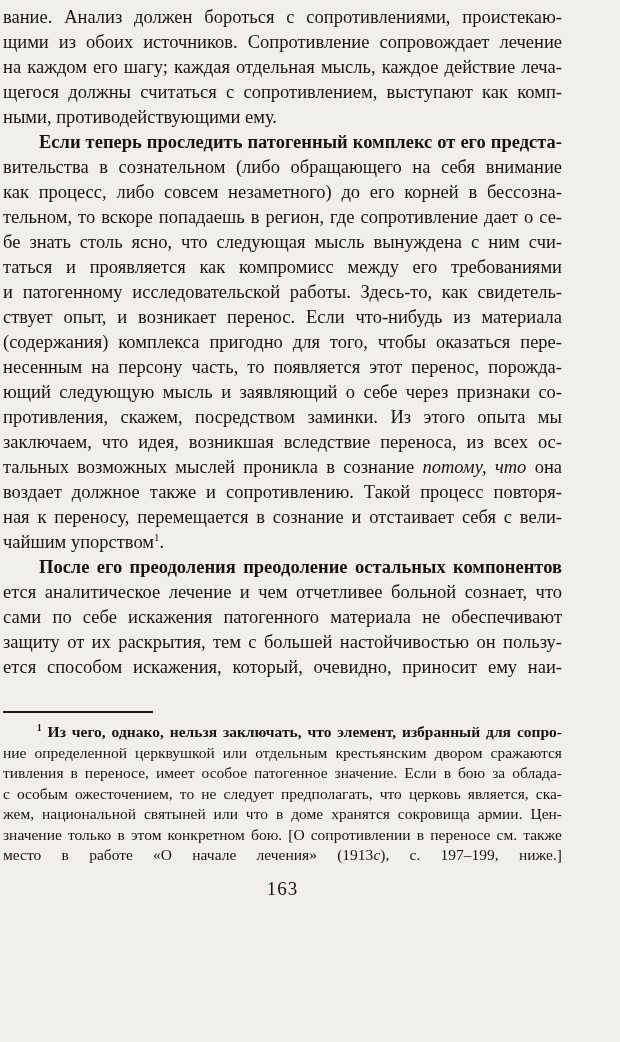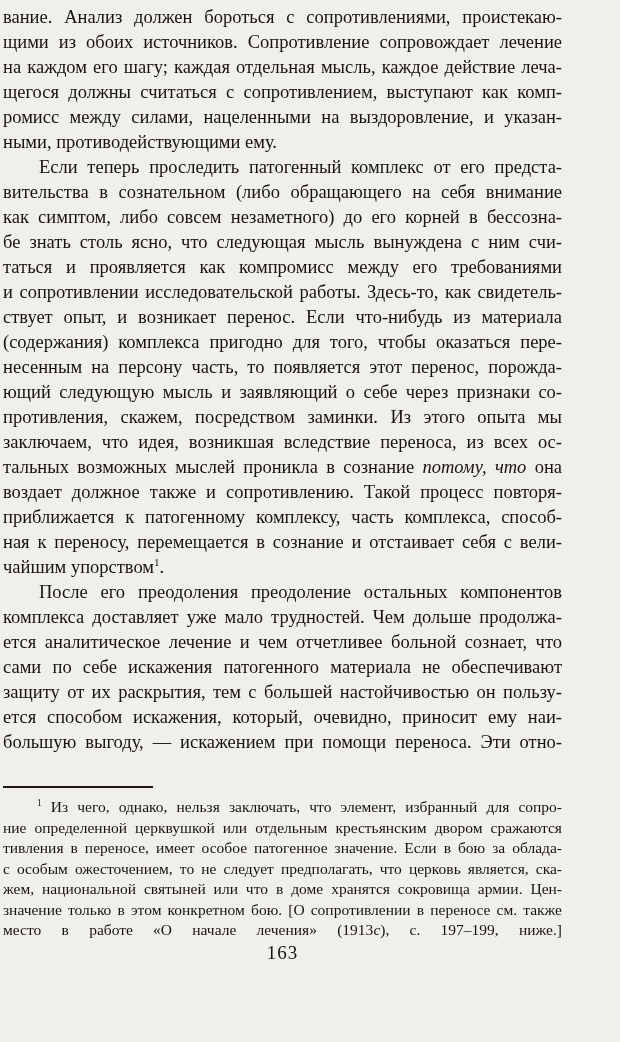--- a/index.html
+++ b/index.html
@@ -18,79 +18,76 @@
   }
   .body-text { font-size: 18.5px; }
   .body-text .line {
     height: 25px; line-height: 25px;
     text-align: justify;
     text-align-last: justify;
     white-space: nowrap;
     overflow: hidden;
   }
   .line.noj { text-align-last: left; }
-  .line.indent { text-indent: 36px; }
+  .line.indent { text-indent: 36px; font-weight: bold; }
   .footnote-rule {
     width: 150px; height: 2px;
     background: #1c1914;
     margin: 31px 0 9px 0;
   }
   .footnote { font-size: 15.5px; }
   .footnote .line {
     height: 20.5px; line-height: 20.5px;
     text-align: justify;
     text-align-last: justify;
     white-space: nowrap;
     overflow: hidden;
   }
   .footnote .line.indent { text-indent: 34px; }
   sup { font-size: 0.6em; line-height: 0; vertical-align: super; }
   i { font-style: italic; }
   .page-number {
-    margin-top: 1px;
+    margin-top: 12px;
     text-align: center;
     font-size: 19px;
     letter-spacing: 1px;
   }
 </style>
 </head>
 <body>
 
 <div class="page">
   <div class="body-text" id="body-text">
       <div class="line">вание. Анализ должен бороться с сопротивлениями, проистекаю-</div>
       <div class="line">щими из обоих источников. Сопротивление сопровождает лечение</div>
       <div class="line">на каждом его шагу; каждая отдельная мысль, каждое действие леча-</div>
       <div class="line">щегося должны считаться с сопротивлением, выступают как комп-</div>
-      <div class="line">ромисс между силами, нацеленными на выздоровление, и указан-</div>
       <div class="line noj">ными, противодействующими ему.</div>
       <div class="line indent">Если теперь проследить патогенный комплекс от его предста-</div>
       <div class="line">вительства в сознательном (либо обращающего на себя внимание</div>
-      <div class="line">как симптом, либо совсем незаметного) до его корней в бессозна-</div>
+      <div class="line">как процесс, либо совсем незаметного) до его корней в бессозна-</div>
+      <div class="line">тельном, то вскоре попадаешь в регион, где сопротивление дает о се-</div>
       <div class="line">бе знать столь ясно, что следующая мысль вынуждена с ним счи-</div>
       <div class="line">таться и проявляется как компромисс между его требованиями</div>
-      <div class="line">и сопротивлении исследовательской работы. Здесь-то, как свидетель-</div>
+      <div class="line">и патогенному исследовательской работы. Здесь-то, как свидетель-</div>
       <div class="line">ствует опыт, и возникает перенос. Если что-нибудь из материала</div>
       <div class="line">(содержания) комплекса пригодно для того, чтобы оказаться пере-</div>
       <div class="line">несенным на персону часть, то появляется этот перенос, порожда-</div>
       <div class="line">ющий следующую мысль и заявляющий о себе через признаки со-</div>
       <div class="line">противления, скажем, посредством заминки. Из этого опыта мы</div>
       <div class="line">заключаем, что идея, возникшая вследствие переноса, из всех ос-</div>
       <div class="line">тальных возможных мыслей проникла в сознание <i>потому, что</i> она</div>
       <div class="line">воздает должное также и сопротивлению. Такой процесс повторя-</div>
-      <div class="line">приближается к патогенному комплексу, часть комплекса, способ-</div>
       <div class="line">ная к переносу, перемещается в сознание и отстаивает себя с вели-</div>
       <div class="line noj">чайшим упорством<sup>1</sup>.</div>
       <div class="line indent">После его преодоления преодоление остальных компонентов</div>
-      <div class="line">комплекса доставляет уже мало трудностей. Чем дольше продолжа-</div>
       <div class="line">ется аналитическое лечение и чем отчетливее больной сознает, что</div>
       <div class="line">сами по себе искажения патогенного материала не обеспечивают</div>
       <div class="line">защиту от их раскрытия, тем с большей настойчивостью он пользу-</div>
       <div class="line">ется способом искажения, который, очевидно, приносит ему наи-</div>
-      <div class="line">большую выгоду, — искажением при помощи переноса. Эти отно-</div>
     </div>
   <div class="footnote-rule"></div>
   <div class="footnote" id="footnote-text">
       <div class="line indent"><sup>1</sup> Из чего, однако, нельзя заключать, что элемент, избранный для сопро-</div>
       <div class="line">ние определенной церквушкой или отдельным крестьянским двором сражаются</div>
       <div class="line">тивления в переносе, имеет особое патогенное значение. Если в бою за облада-</div>
       <div class="line">с особым ожесточением, то не следует предполагать, что церковь является, ска-</div>
       <div class="line">жем, национальной святыней или что в доме хранятся сокровища армии. Цен-</div>
       <div class="line">значение только в этом конкретном бою. [О сопротивлении в переносе см. также</div>
       <div class="line noj">место в работе «О начале лечения» (1913<i>c</i>), с. 197–199, ниже.]</div>

